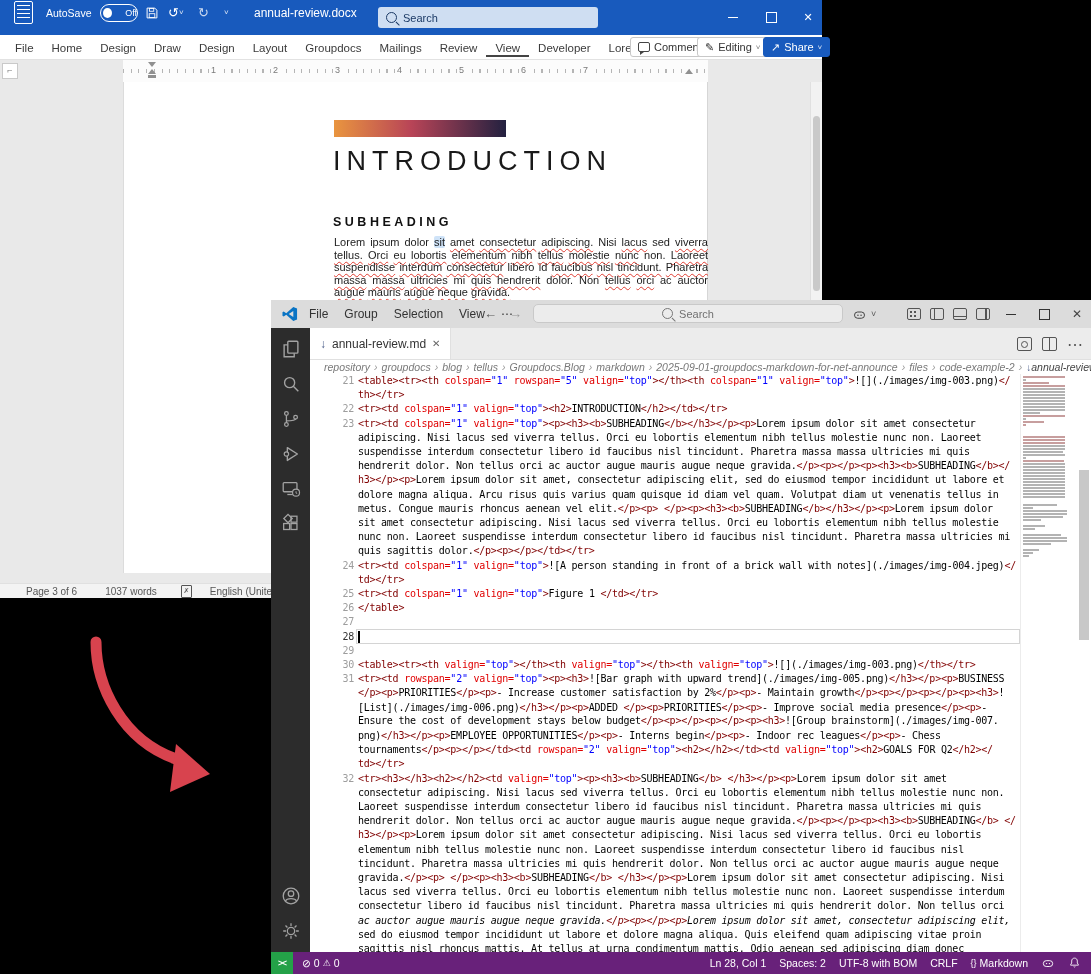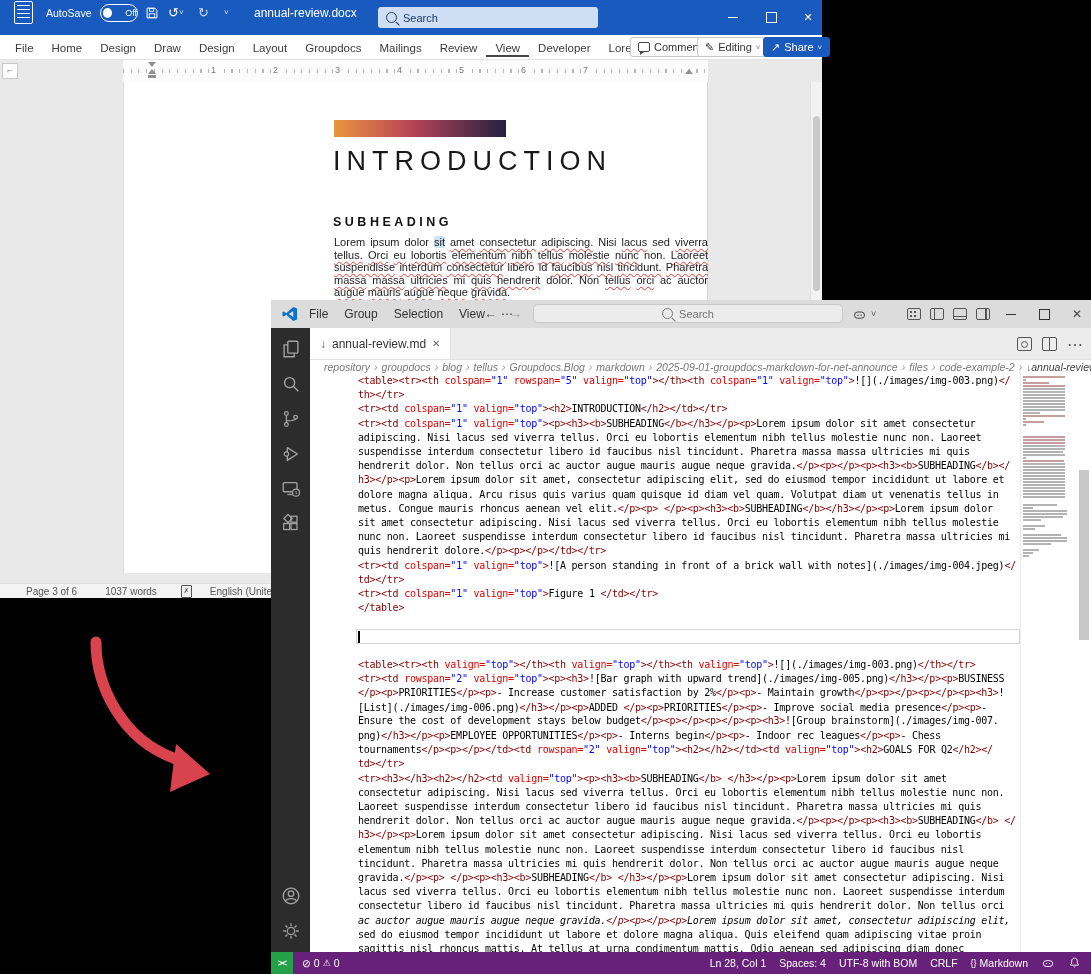--- a/index.html
+++ b/index.html
@@ -360,34 +360,48 @@
             <span>2025-09-01-groupdocs-markdown-for-net-announce</span>
             <span class="sep">›</span>
             <span>files</span>
             <span class="sep">›</span>
             <span>code-example-2</span>
             <span class="sep">›</span>
             <span class="md-ic" style="font-size: 10px;">↓</span>
             <span class="last">annual-review.md</span>
           </div>
         <div class="v-editor">
+          <div class="gutter">
+              <div class="gut-num" style="top: 0px;">21</div>
+              <div class="gut-num" style="top: 28.4px;">22</div>
+              <div class="gut-num" style="top: 42.6px;">23</div>
+              <div class="gut-num" style="top: 184.6px;">24</div>
+              <div class="gut-num" style="top: 213px;">25</div>
+              <div class="gut-num" style="top: 227.2px;">26</div>
+              <div class="gut-num" style="top: 241.4px;">27</div>
+              <div class="gut-num gact" style="top: 255.6px;">28</div>
+              <div class="gut-num" style="top: 269.8px;">29</div>
+              <div class="gut-num" style="top: 284px;">30</div>
+              <div class="gut-num" style="top: 298.2px;">31</div>
+              <div class="gut-num" style="top: 397.6px;">32</div>
+            </div>
           <div>
               <div class="code-row" style="top: 0px;"><span class="tk-tag">&lt;table&gt;&lt;tr&gt;&lt;th</span><span class="tk-plain"> </span><span class="tk-attr">colspan=</span><span class="tk-str">"1"</span><span class="tk-plain"> </span><span class="tk-attr">rowspan=</span><span class="tk-str">"5"</span><span class="tk-plain"> </span><span class="tk-attr">valign=</span><span class="tk-str">"top"</span><span class="tk-tag">&gt;&lt;/th&gt;&lt;th</span><span class="tk-plain"> </span><span class="tk-attr">colspan=</span><span class="tk-str">"1"</span><span class="tk-plain"> </span><span class="tk-attr">valign=</span><span class="tk-str">"top"</span><span class="tk-tag">&gt;</span><span class="tk-txt">![](./images/img-003.png)</span><span class="tk-tag">&lt;/</span></div>
               <div class="code-row" style="top: 14.2px;"><span class="tk-tag">th&gt;&lt;/tr&gt;</span></div>
               <div class="code-row" style="top: 28.4px;"><span class="tk-tag">&lt;tr&gt;&lt;td</span><span class="tk-plain"> </span><span class="tk-attr">colspan=</span><span class="tk-str">"1"</span><span class="tk-plain"> </span><span class="tk-attr">valign=</span><span class="tk-str">"top"</span><span class="tk-tag">&gt;&lt;h2&gt;</span><span class="tk-txt">INTRODUCTION</span><span class="tk-tag">&lt;/h2&gt;&lt;/td&gt;&lt;/tr&gt;</span></div>
               <div class="code-row" style="top: 42.6px;"><span class="tk-tag">&lt;tr&gt;&lt;td</span><span class="tk-plain"> </span><span class="tk-attr">colspan=</span><span class="tk-str">"1"</span><span class="tk-plain"> </span><span class="tk-attr">valign=</span><span class="tk-str">"top"</span><span class="tk-tag">&gt;&lt;p&gt;&lt;h3&gt;&lt;b&gt;</span><span class="tk-txt">SUBHEADING</span><span class="tk-tag">&lt;/b&gt;&lt;/h3&gt;&lt;/p&gt;&lt;p&gt;</span><span class="tk-txt">Lorem ipsum dolor sit amet consectetur</span></div>
               <div class="code-row" style="top: 56.8px;"><span class="tk-txt">adipiscing. Nisi lacus sed viverra tellus. Orci eu lobortis elementum nibh tellus molestie nunc non. Laoreet</span></div>
               <div class="code-row" style="top: 71px;"><span class="tk-txt">suspendisse interdum consectetur libero id faucibus nisl tincidunt. Pharetra massa massa ultricies mi quis</span></div>
               <div class="code-row" style="top: 85.2px;"><span class="tk-txt">hendrerit dolor. Non tellus orci ac auctor augue mauris augue neque gravida.</span><span class="tk-tag">&lt;/p&gt;&lt;p&gt;&lt;/p&gt;&lt;p&gt;&lt;h3&gt;&lt;b&gt;</span><span class="tk-txt">SUBHEADING</span><span class="tk-tag">&lt;/b&gt;&lt;/</span></div>
               <div class="code-row" style="top: 99.4px;"><span class="tk-tag">h3&gt;&lt;/p&gt;&lt;p&gt;</span><span class="tk-txt">Lorem ipsum dolor sit amet, consectetur adipiscing elit, sed do eiusmod tempor incididunt ut labore et</span></div>
               <div class="code-row" style="top: 113.6px;"><span class="tk-txt">dolore magna aliqua. Arcu risus quis varius quam quisque id diam vel quam. Volutpat diam ut venenatis tellus in</span></div>
               <div class="code-row" style="top: 127.8px;"><span class="tk-txt">metus. Congue mauris rhoncus aenean vel elit.</span><span class="tk-tag">&lt;/p&gt;&lt;p&gt;</span><span class="tk-txt"> </span><span class="tk-tag">&lt;/p&gt;&lt;p&gt;&lt;h3&gt;&lt;b&gt;</span><span class="tk-txt">SUBHEADING</span><span class="tk-tag">&lt;/b&gt;&lt;/h3&gt;&lt;/p&gt;&lt;p&gt;</span><span class="tk-txt">Lorem ipsum dolor</span></div>
               <div class="code-row" style="top: 142px;"><span class="tk-txt">sit amet consectetur adipiscing. Nisi lacus sed viverra tellus. Orci eu lobortis elementum nibh tellus molestie</span></div>
               <div class="code-row" style="top: 156.2px;"><span class="tk-txt">nunc non. Laoreet suspendisse interdum consectetur libero id faucibus nisl tincidunt. Pharetra massa ultricies mi</span></div>
-              <div class="code-row" style="top: 170.4px;"><span class="tk-txt">quis hendrerit dolore.</span><span class="tk-tag">&lt;/p&gt;&lt;p&gt;&lt;/p&gt;&lt;/td&gt;&lt;/tr&gt;</span></div>
+              <div class="code-row" style="top: 170.4px;"><span class="tk-txt">quis sagittis dolor.</span><span class="tk-tag">&lt;/p&gt;&lt;p&gt;&lt;/p&gt;&lt;/td&gt;&lt;/tr&gt;</span></div>
               <div class="code-row" style="top: 184.6px;"><span class="tk-tag">&lt;tr&gt;&lt;td</span><span class="tk-plain"> </span><span class="tk-attr">colspan=</span><span class="tk-str">"1"</span><span class="tk-plain"> </span><span class="tk-attr">valign=</span><span class="tk-str">"top"</span><span class="tk-tag">&gt;</span><span class="tk-txt">![A person standing in front of a brick wall with notes](./images/img-004.jpeg)</span><span class="tk-tag">&lt;/</span></div>
               <div class="code-row" style="top: 198.8px;"><span class="tk-tag">td&gt;&lt;/tr&gt;</span></div>
               <div class="code-row" style="top: 213px;"><span class="tk-tag">&lt;tr&gt;&lt;td</span><span class="tk-plain"> </span><span class="tk-attr">colspan=</span><span class="tk-str">"1"</span><span class="tk-plain"> </span><span class="tk-attr">valign=</span><span class="tk-str">"top"</span><span class="tk-tag">&gt;</span><span class="tk-txt">Figure 1 </span><span class="tk-tag">&lt;/td&gt;&lt;/tr&gt;</span></div>
               <div class="code-row" style="top: 227.2px;"><span class="tk-tag">&lt;/table&gt;</span></div>
               <div class="code-row" style="top: 241.4px;"></div>
               <div class="code-row" style="top: 255.6px;"></div>
               <div class="cur-line" style="top: 254.6px;"></div>
               <div class="caret-bar" style="top: 256.6px;"></div>
               <div class="code-row" style="top: 269.8px;"></div>
               <div class="code-row" style="top: 284px;"><span class="tk-tag">&lt;table&gt;&lt;tr&gt;&lt;th</span><span class="tk-plain"> </span><span class="tk-attr">valign=</span><span class="tk-str">"top"</span><span class="tk-tag">&gt;&lt;/th&gt;&lt;th</span><span class="tk-plain"> </span><span class="tk-attr">valign=</span><span class="tk-str">"top"</span><span class="tk-tag">&gt;&lt;/th&gt;&lt;th</span><span class="tk-plain"> </span><span class="tk-attr">valign=</span><span class="tk-str">"top"</span><span class="tk-tag">&gt;</span><span class="tk-txt">![](./images/img-003.png)</span><span class="tk-tag">&lt;/th&gt;&lt;/tr&gt;</span></div>
@@ -486,21 +500,21 @@
           <span>&gt;&lt;</span>
         </div>
       <div class="st-item" style="margin-left:9px;">
         <span>⊘</span>
         <span>0</span>
         <span style="font-size:9px;">⚠</span>
         <span>0</span>
       </div>
       <div class="st-right">
         <span class="st-item">Ln 28, Col 1</span>
-        <span class="st-item">Spaces: 4</span>
+        <span class="st-item">Spaces: 2</span>
         <span class="st-item">UTF-8 with BOM</span>
         <span class="st-item">CRLF</span>
         <span class="st-item">
           <span style="font-size:9px;">{}</span>
           <span>Markdown</span>
         </span>
         <svg width="14" height="14" viewBox="0 0 24 24">
             <rect x="4" y="8" width="16" height="10" rx="5" fill="none" stroke="#fff" stroke-width="1.6"></rect>
             <circle cx="9.5" cy="13" r="1.2" fill="#fff"></circle>
             <circle cx="14.5" cy="13" r="1.2" fill="#fff"></circle>

